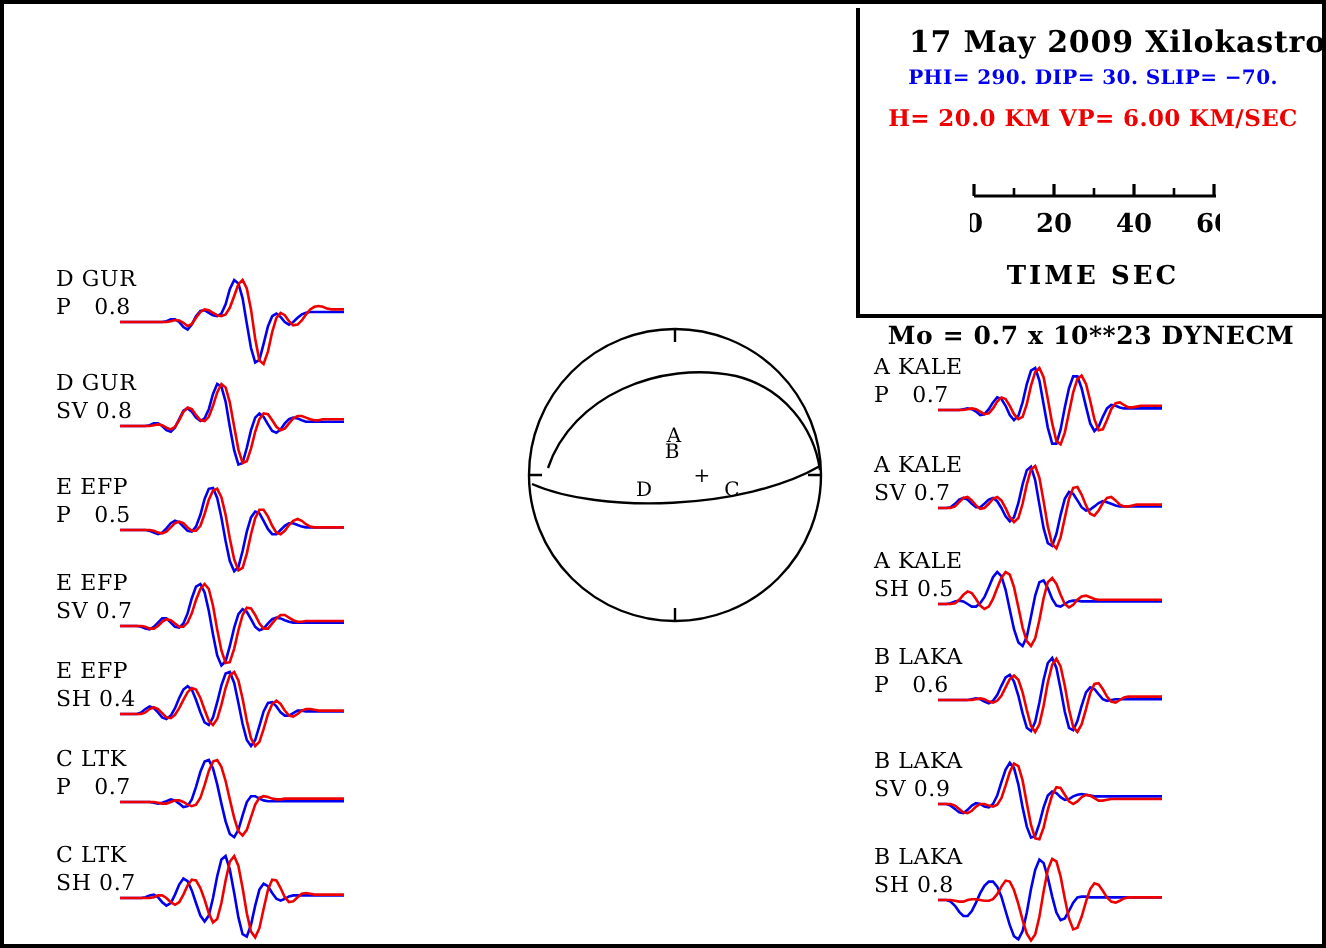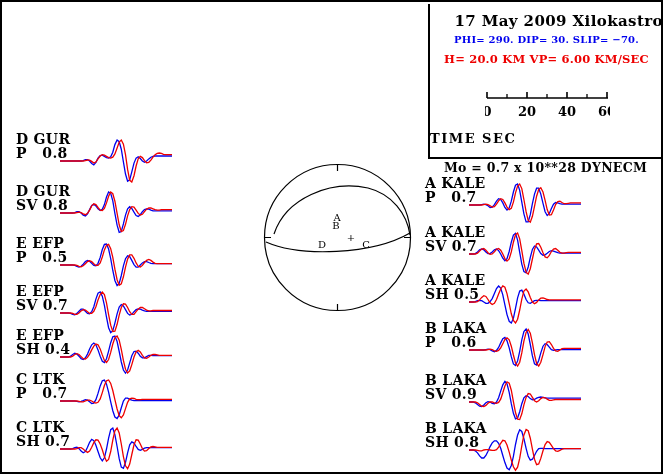--- a/index.html
+++ b/index.html
@@ -11,29 +11,29 @@
   #info-box{position:absolute;left:426px;top:2px;width:233px;height:155px;
             border-left:2px solid #000;border-bottom:2px solid #000;
             box-sizing:border-box;}
   #event-title{position:absolute;left:0;top:8px;width:233px;text-align:right;
                font-size:15px;font-weight:bold;color:#000;letter-spacing:.4px;}
   #phi-line{position:absolute;left:0;top:30px;width:233px;text-align:center;
             font-size:10px;font-weight:bold;color:#0000ee;letter-spacing:.2px;}
   #depth-line{position:absolute;left:0;top:48px;width:233px;text-align:center;
               font-size:11.5px;font-weight:bold;color:#ee0000;letter-spacing:.2px;}
   #time-axis{position:absolute;left:55px;top:88px;width:125px;height:60px;}
-  #time-label{position:absolute;left:0;top:127px;width:233px;
+  #time-label{position:absolute;left:0;top:127px;width:233px;text-align:center;
               font-size:13px;font-weight:bold;color:#000;letter-spacing:1.5px;}
   #moment-line{position:absolute;left:426px;top:158px;width:235px;
                text-align:center;font-size:12.5px;font-weight:bold;color:#000;
                letter-spacing:.3px;}
 
   
   .trace-block{position:absolute;}
-  .trace-label{position:absolute;left:4px;top:0;font-size:14px;font-weight:bold;
+  .trace-label{position:absolute;left:16px;top:0;font-size:11px;font-weight:normal;
                color:#000;line-height:13.5px;white-space:pre;letter-spacing:.3px;}
   .trace-wave{position:absolute;}
 
   
   #beachball{position:absolute;left:258px;top:158px;width:155px;height:155px;}
   .bb-letter{font-family:"DejaVu Serif",serif;font-size:10px;fill:#000;}
 </style>
 </head>
 <body>
 
@@ -50,21 +50,21 @@
       <path d="M22,6 V2 M62,6 V2 M102,6 V2" stroke="#000" stroke-width="1.3" fill="none"></path>
       <text class="tick" x="2" y="24" text-anchor="middle" font-family="DejaVu Serif, serif" font-size="13" font-weight="bold" fill="#000">0</text>
       <text class="tick" x="42" y="24" text-anchor="middle" font-family="DejaVu Serif, serif" font-size="13" font-weight="bold" fill="#000">20</text>
       <text class="tick" x="82" y="24" text-anchor="middle" font-family="DejaVu Serif, serif" font-size="13" font-weight="bold" fill="#000">40</text>
       <text class="tick" x="122" y="24" text-anchor="middle" font-family="DejaVu Serif, serif" font-size="13" font-weight="bold" fill="#000">60</text>
     </svg>
 
     <div id="time-label">TIME  SEC</div>
   </div>
 
-  <div id="moment-line">Mo =  0.7 x 10**28 DYNECM</div>
+  <div id="moment-line">Mo =  0.7 x 10**23 DYNECM</div>
 
   <svg id="beachball" viewBox="0 0 155 155">
     <circle cx="77.5" cy="77.5" r="73" fill="none" stroke="#000" stroke-width="1.2"></circle>
     <path d="M6,82 C40,97 112,95 150,73" fill="none" stroke="#000" stroke-width="1.2"></path>
     <path d="M14,74 C26,38 70,20 108,28 C132,34 147,54 150,75" fill="none" stroke="#000" stroke-width="1.2"></path>
     <path d="M77.5,4.5 V11 M77.5,144 V150.5 M4.5,77.5 H11 M144,77.5 H150.5" stroke="#000" stroke-width="1.2" fill="none"></path>
     <text x="77" y="61" text-anchor="middle" class="bb-letter">A</text>
     <text x="76" y="69" text-anchor="middle" class="bb-letter">B</text>
     <text x="106" y="88" text-anchor="middle" class="bb-letter">C</text>
     <text x="62" y="88" text-anchor="middle" class="bb-letter">D</text>

